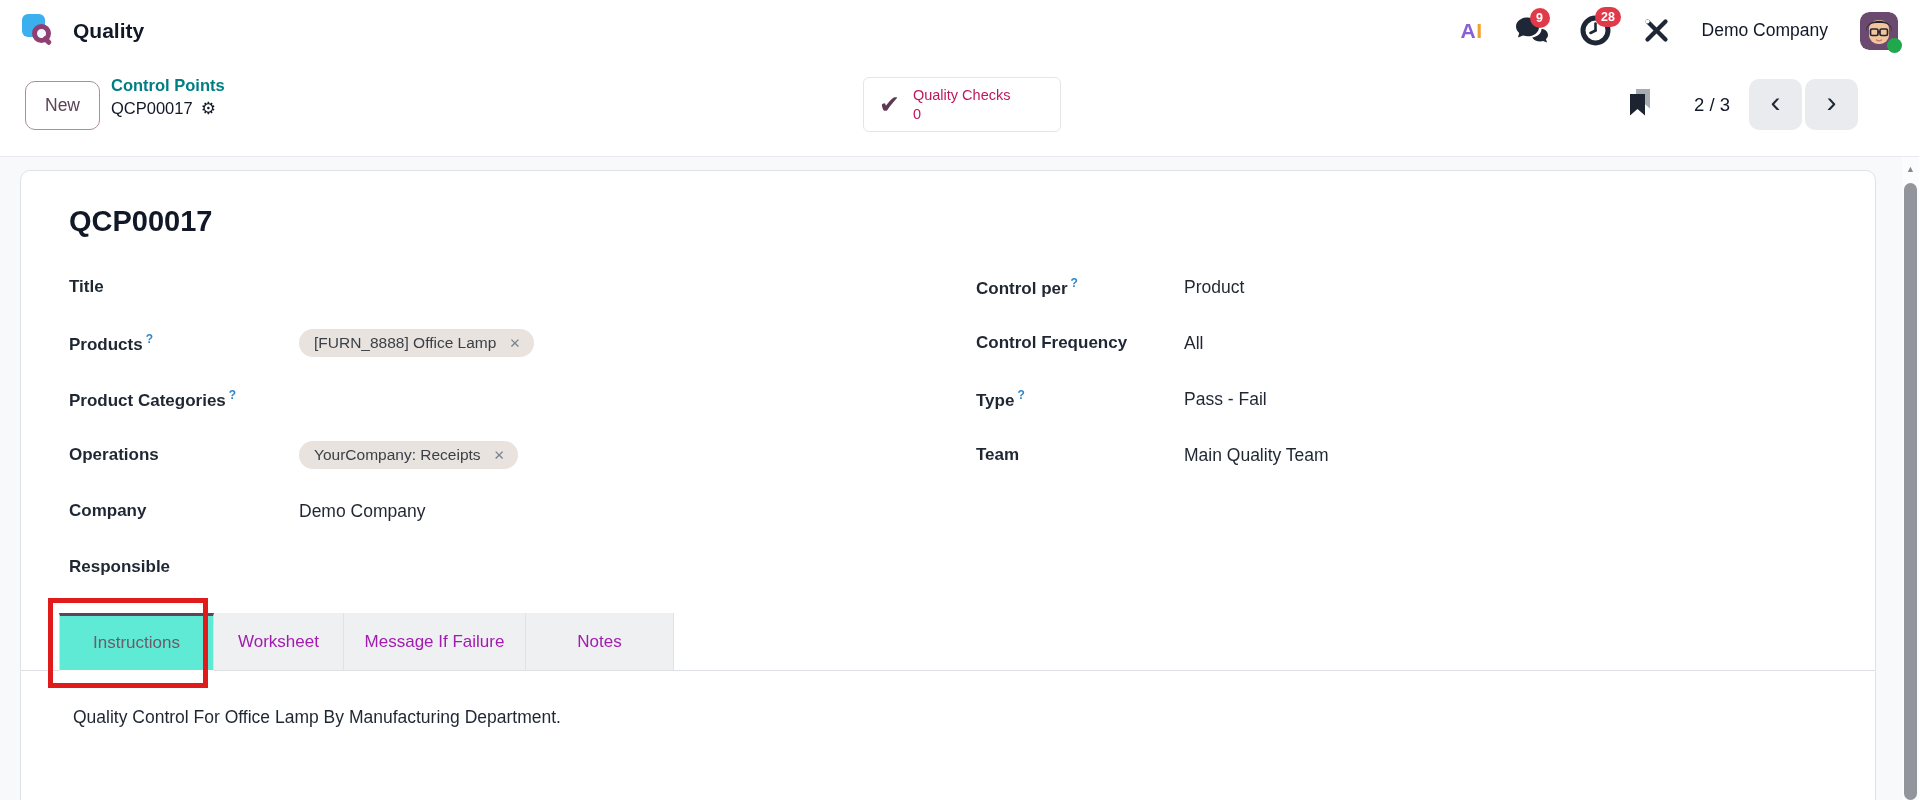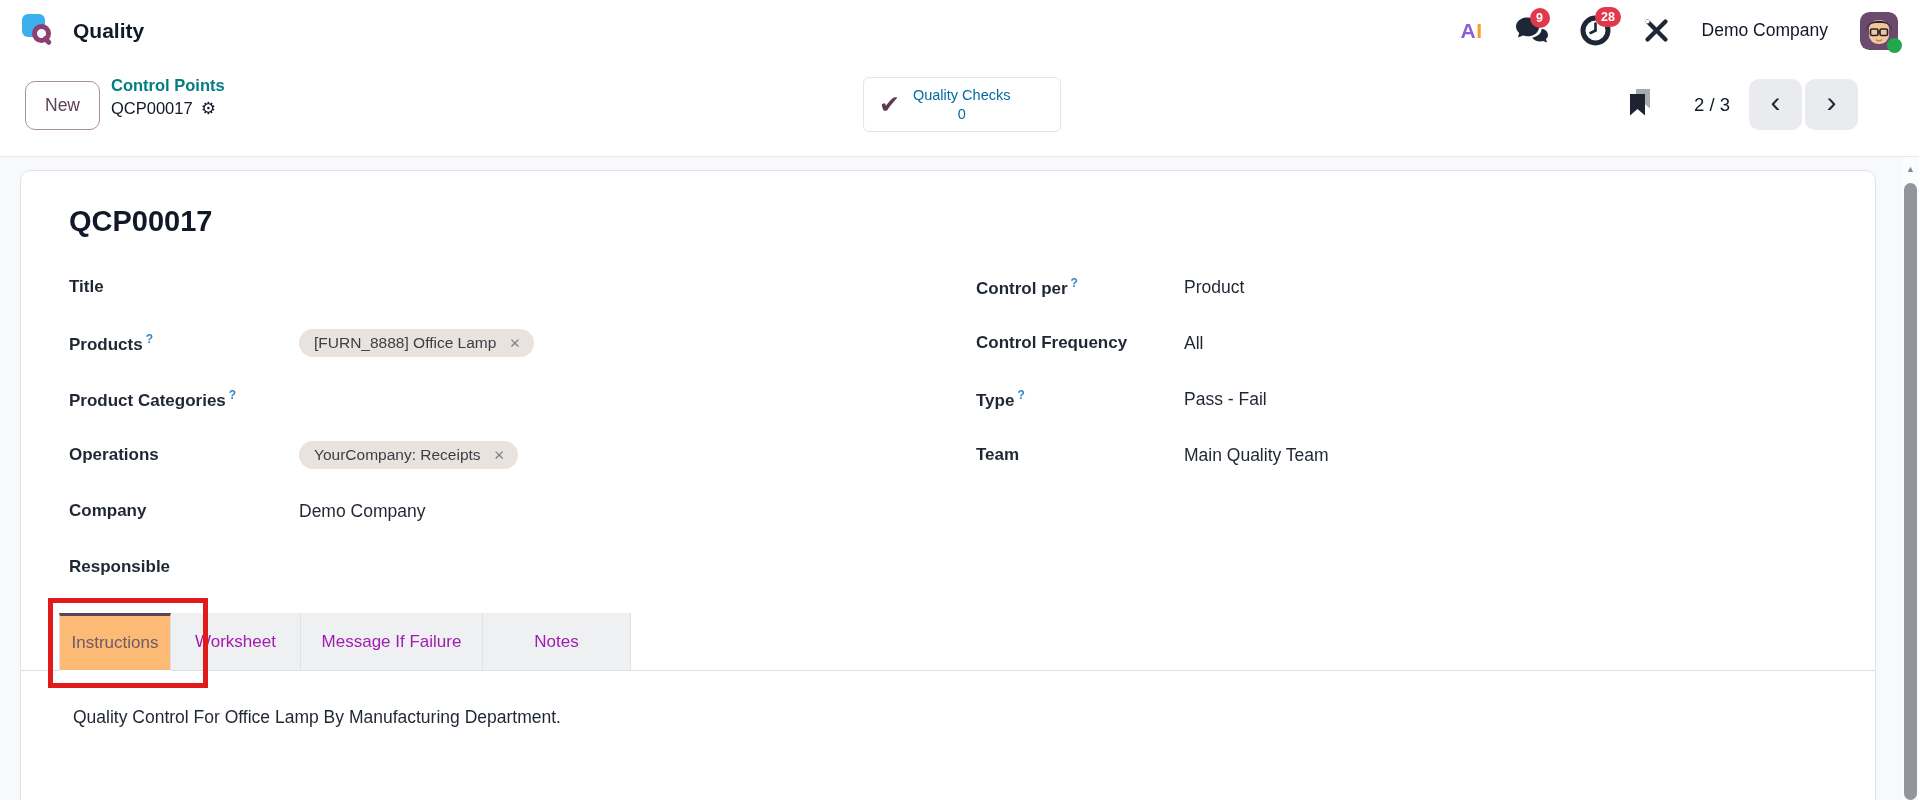--- a/index.html
+++ b/index.html
@@ -46,21 +46,21 @@
   .bc-parent { display:block; color:#017e84; font-weight:700; font-size:16.5px;
                text-decoration:none; cursor:pointer; }
   .bc-cur { display:flex; align-items:center; gap:8px; font-size:16.5px;
             color:#111827; margin-top:3px; }
   .gear { font-size:17px; color:#111827; cursor:pointer; }
   .btn-checks { position:absolute; left:863px; top:16px; width:198px; height:55px;
                 background:#fff; border:1px solid #e3e5e9; border-radius:6px;
                 display:flex; align-items:center; gap:13px; padding:0 15px;
                 cursor:pointer; font-family:inherit; }
   .check-glyph { font-size:25px; color:#5d3a52; line-height:1; }
-  .checks-txt { text-align:center; font-size:14.5px; color:#0369a1; line-height:1.3; }
+  .checks-txt { text-align:left; font-size:14.5px; color:#be185d; line-height:1.3; }
   .cp-right { position:absolute; left:1630px; top:16px; height:55px;
               display:flex; align-items:center; }
   .bookmark { position:relative; width:22px; height:24px; cursor:pointer; }
   .bm-back  { position:absolute; left:6px; top:-4px; width:14px; height:20px;
               background:#a7abb2; clip-path:polygon(0 0,100% 0,100% 100%,50% 70%,0 100%); }
   .bm-front { position:absolute; left:0; top:1px; width:15px; height:22px;
               background:#1d2330; clip-path:polygon(0 0,100% 0,100% 100%,50% 70%,0 100%); }
   .pager-txt { font-size:18.5px; color:#111827; margin-left:42px; cursor:pointer;
                white-space:nowrap; }
   .pager-btns { display:flex; gap:3px; margin-left:19px; }
@@ -88,21 +88,21 @@
          color:#3a3f46; cursor:pointer;text-align:center; }
   .tag-x { margin-left:8px; color:#7d828b; font-size:13.5px; padding:0 5px;
            cursor:pointer; }
 
   
   .tabzone { position:absolute; left:0; top:442px; right:0; }
   .tabbar { display:flex; align-items:stretch; height:58px; padding-left:38px;
             border-bottom:1px solid #dde1e6; }
   .tab { display:flex; align-items:center; justify-content:center; font-size:17px;
          cursor:pointer; }
-  .tab.active { width:112px; background:#fdba74; border:1px solid #dde1e6;
+  .tab.active { width:155px; background:#5eead4; border:1px solid #dde1e6;
                 border-bottom:1px solid #fff; border-top:3px solid #5f4358;
                 color:#6e5a68; margin-bottom:-1px; }
   .tab.inactive { background:#eef0f2; color:#a21caf;
                   border-right:1px solid #dfe2e6; }
   .tab-worksheet { width:130px; } .tab-mif { width:182px; } .tab-notes { width:148px; }
   .tab-content { padding:36px 0 0 52px; font-size:17.5px; color:#1f2733; }
   .red-box { position:absolute; left:27px; top:427px; width:160px; height:90px;
              border:5px solid #e01b1b; z-index:4; pointer-events:none; }
 
   

